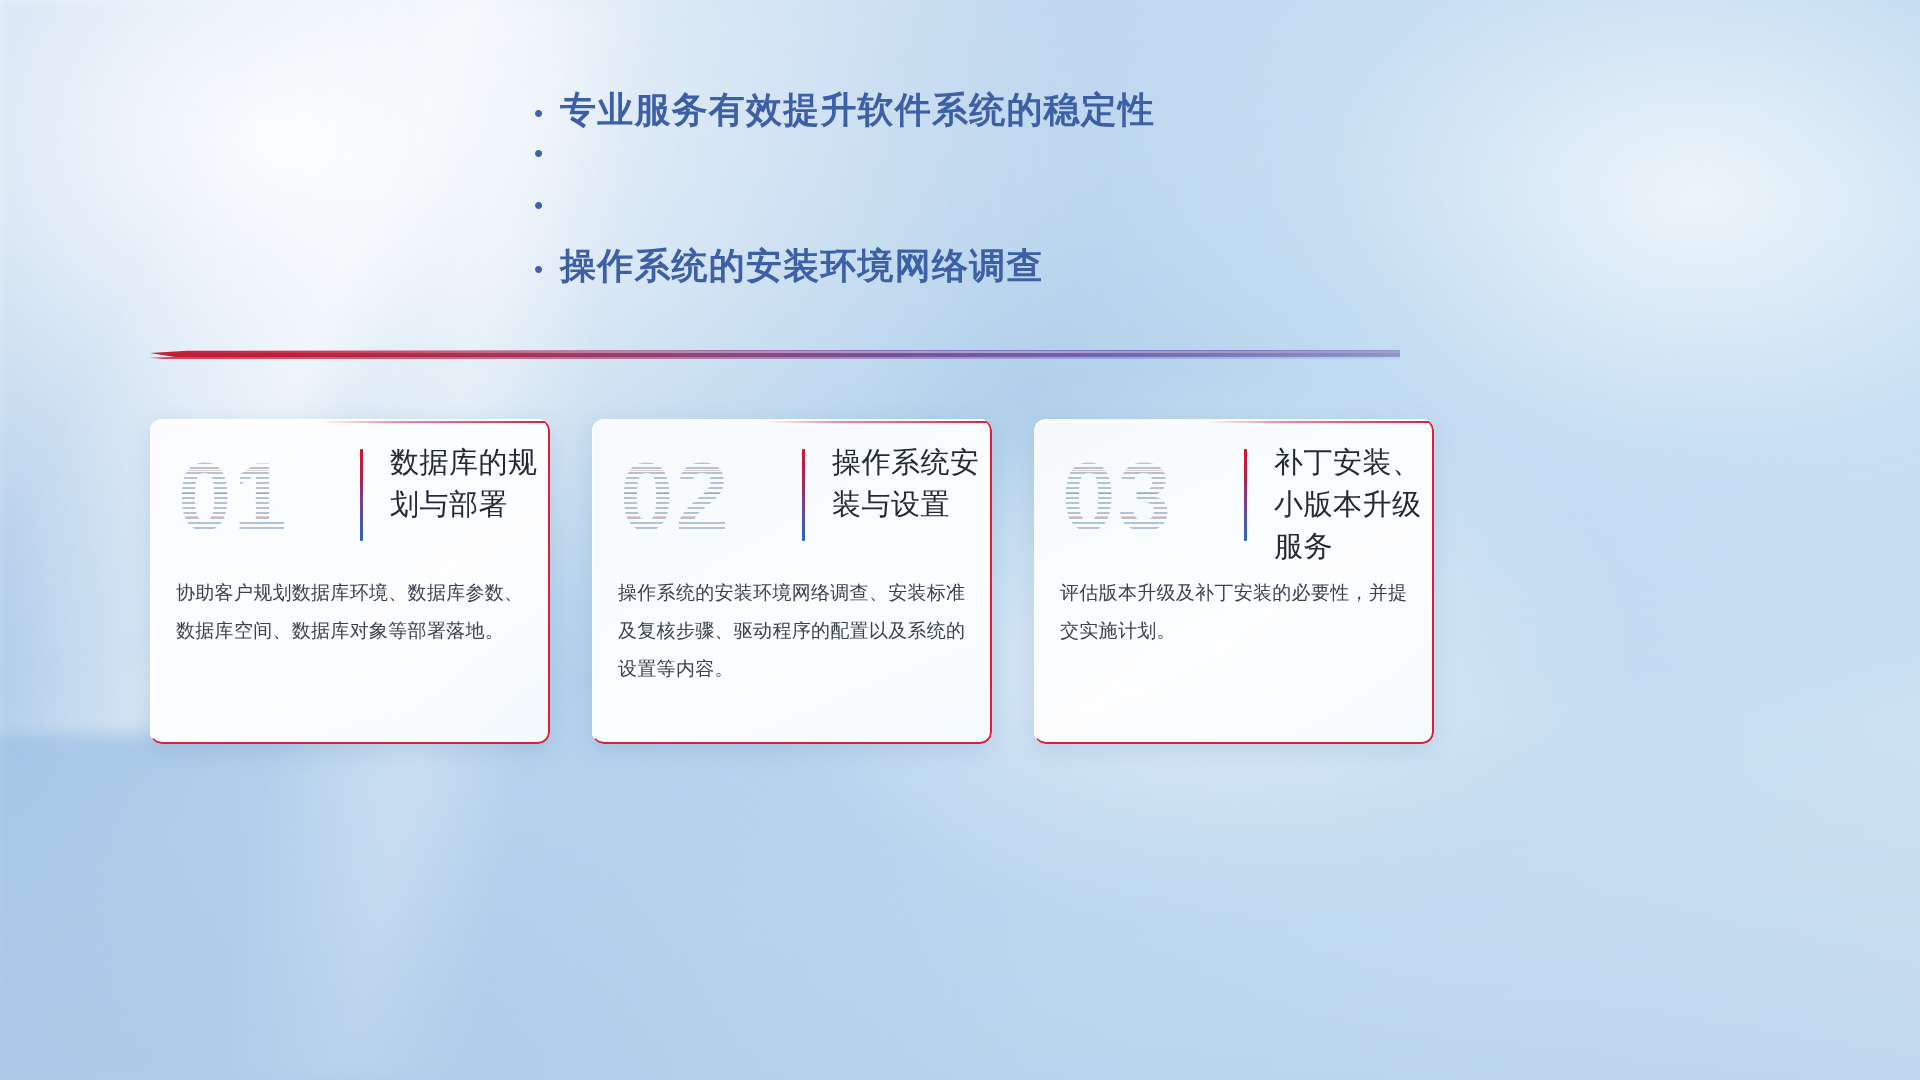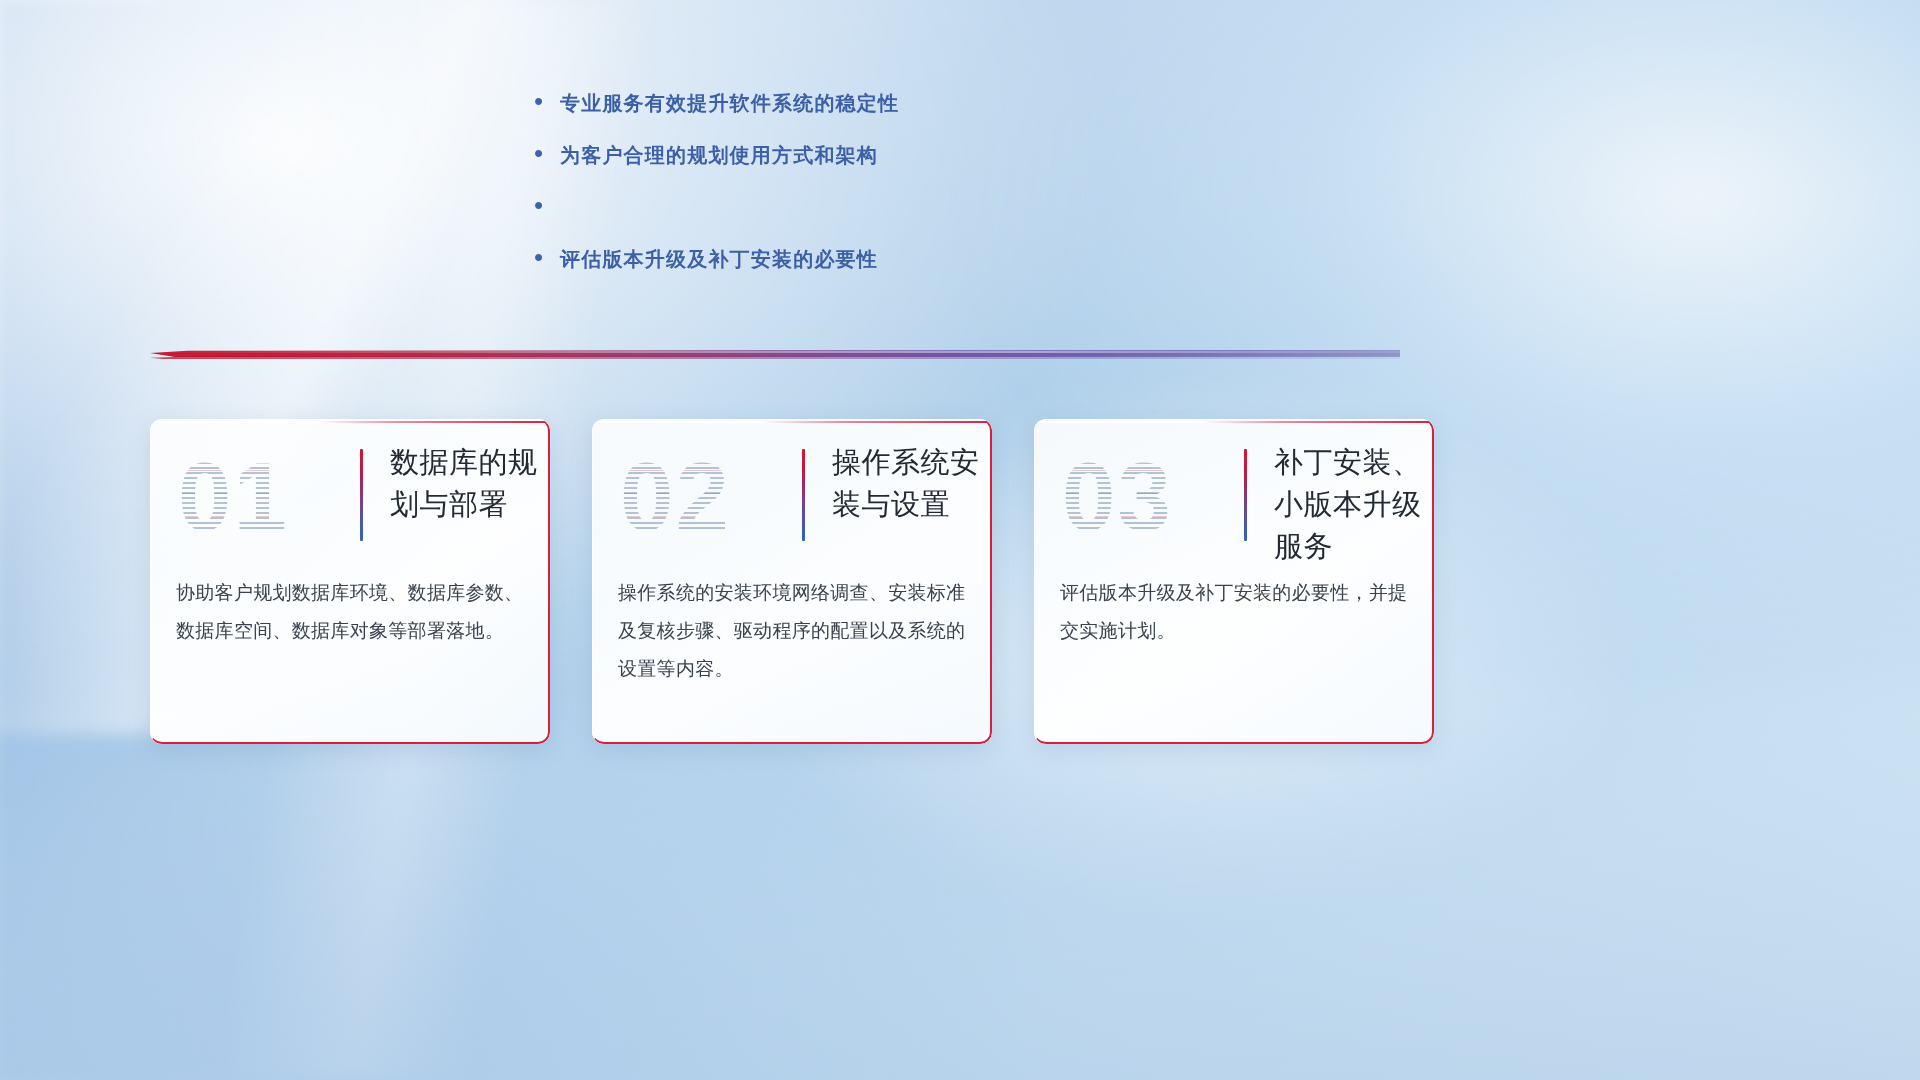--- a/index.html
+++ b/index.html
@@ -65,21 +65,21 @@
     display:flex; align-items:baseline;
     height:52px;
   }
   .bullet-dot{
     width:26px; flex:0 0 26px;
     color:#3f63ab; font-size:26px; line-height:1;
     text-align:left;
   }
   .bullet-text{
     color:#3c5fa6;
-    font-size:20px;
+    font-size:36px;
     font-weight:700;
     letter-spacing:1.2px;
     line-height:1.2;
     white-space:nowrap;
   }
 
   
   #divider{
     position:absolute; left:150px; top:350px; width:1250px; height:12px;
   }
@@ -199,30 +199,29 @@
 
 <div id="bullets">
 
   <div class="bullet-row">
     <span class="bullet-dot">•</span>
     <span class="bullet-text">专业服务有效提升软件系统的稳定性</span>
   </div>
 
   <div class="bullet-row">
     <span class="bullet-dot">•</span>
-    <span class="bullet-text">为客户合理的规划使用方式和架构</span>
-  </div>
-
-  <div class="bullet-row">
-    <span class="bullet-dot">•</span>
-  </div>
-
-  <div class="bullet-row">
-    <span class="bullet-dot">•</span>
-    <span class="bullet-text">评估版本升级及补丁安装的必要性</span>
+  </div>
+
+  <div class="bullet-row">
+    <span class="bullet-dot">•</span>
+  </div>
+
+  <div class="bullet-row">
+    <span class="bullet-dot">•</span>
+    <span class="bullet-text">操作系统的安装环境网络调查</span>
   </div>
 
 </div>
 
 <div id="divider">
   <div class="div-thick"></div>
   <div class="div-thin"></div>
   <div class="div-sheen"></div>
 </div>
 

